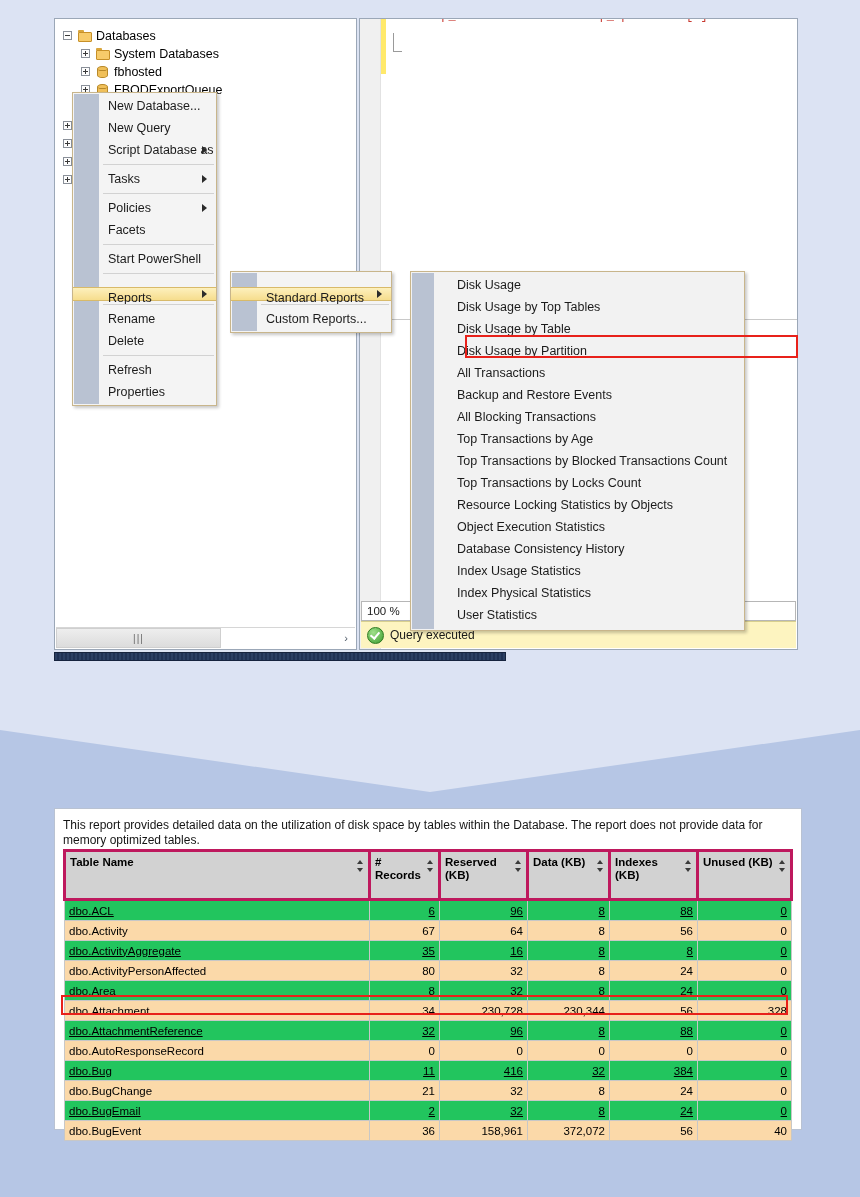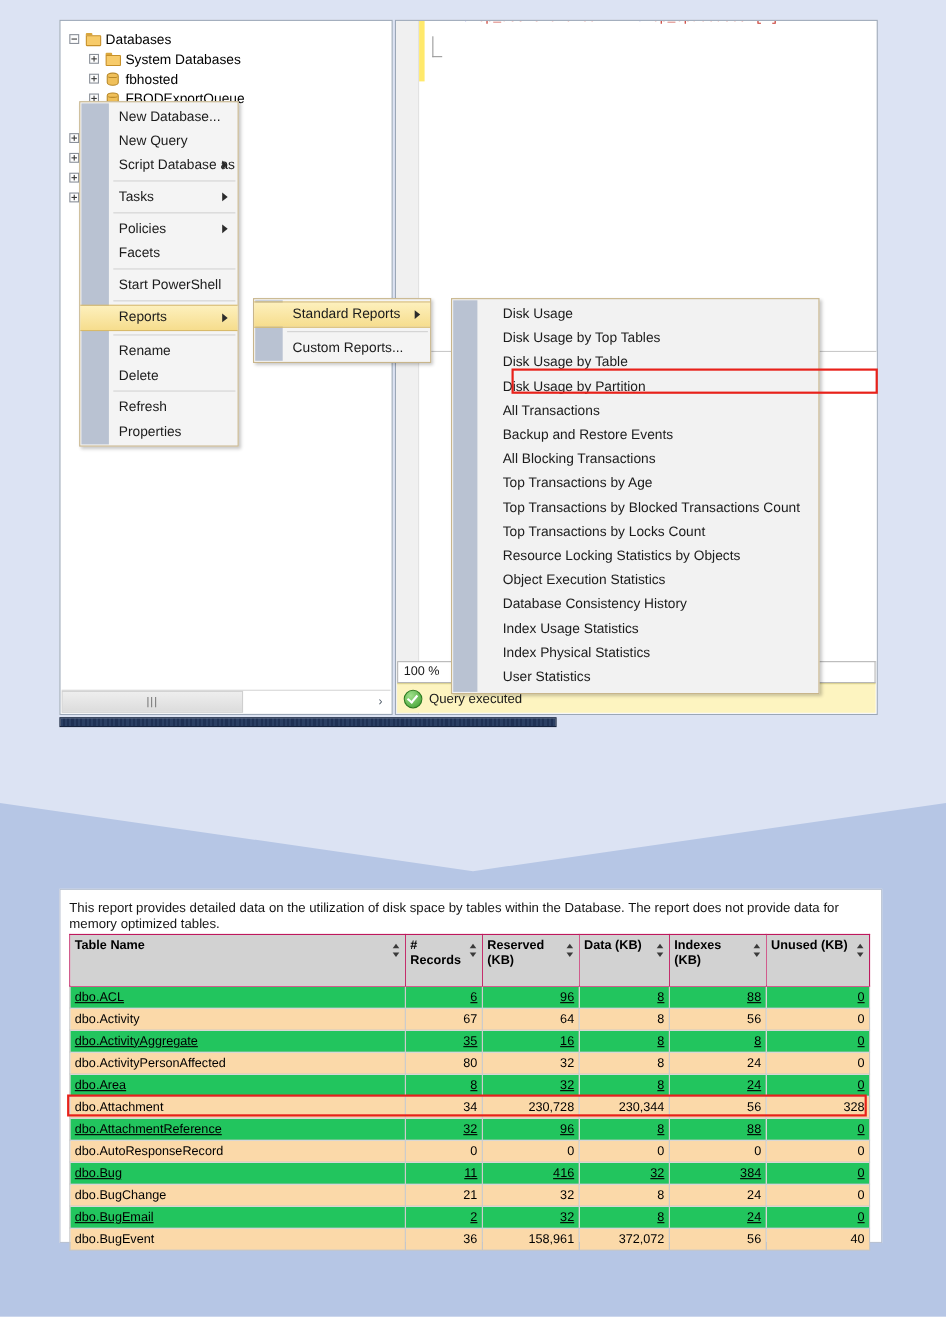--- a/index.html
+++ b/index.html
@@ -379,22 +379,23 @@
     font-size: 12.5px;
     color: #1b1b1b;
     white-space: nowrap;
     z-index: 1;
   }
   .menu-item.highlight {
     background: linear-gradient(#fdf0bd, #f6dd8d);
     border-top: 1px solid #d8ba6a;
     border-bottom: 1px solid #d8ba6a;
     box-sizing: border-box;
-    height: 24px;
+    height: 14px;
     line-height: 20px;
+    margin-top: 13px;
   }
   .menu-item .submenu-arrow {
     position: absolute;
     right: 9px;
     top: 50%;
     transform: translateY(-50%);
     width: 0; height: 0;
     border-top: 4px solid transparent;
     border-bottom: 4px solid transparent;
     border-left: 5px solid #2b2b2b;
@@ -476,21 +477,21 @@
     margin-bottom: 1px;
   }
   #report-table {
     border-collapse: collapse;
     width: 727px;
     table-layout: fixed;
     font-size: 11.5px;
   }
   #report-table th {
     background: #d2d2d2;
-    border: 1px solid #be185d;
+    border: 3px solid #be185d;
     font-weight: bold;
     color: #000;
     text-align: left;
     vertical-align: top;
     padding: 4px 14px 4px 4px;
     height: 38px;
     position: relative;
     font-size: 11.5px;
     line-height: 12.5px;
   }

